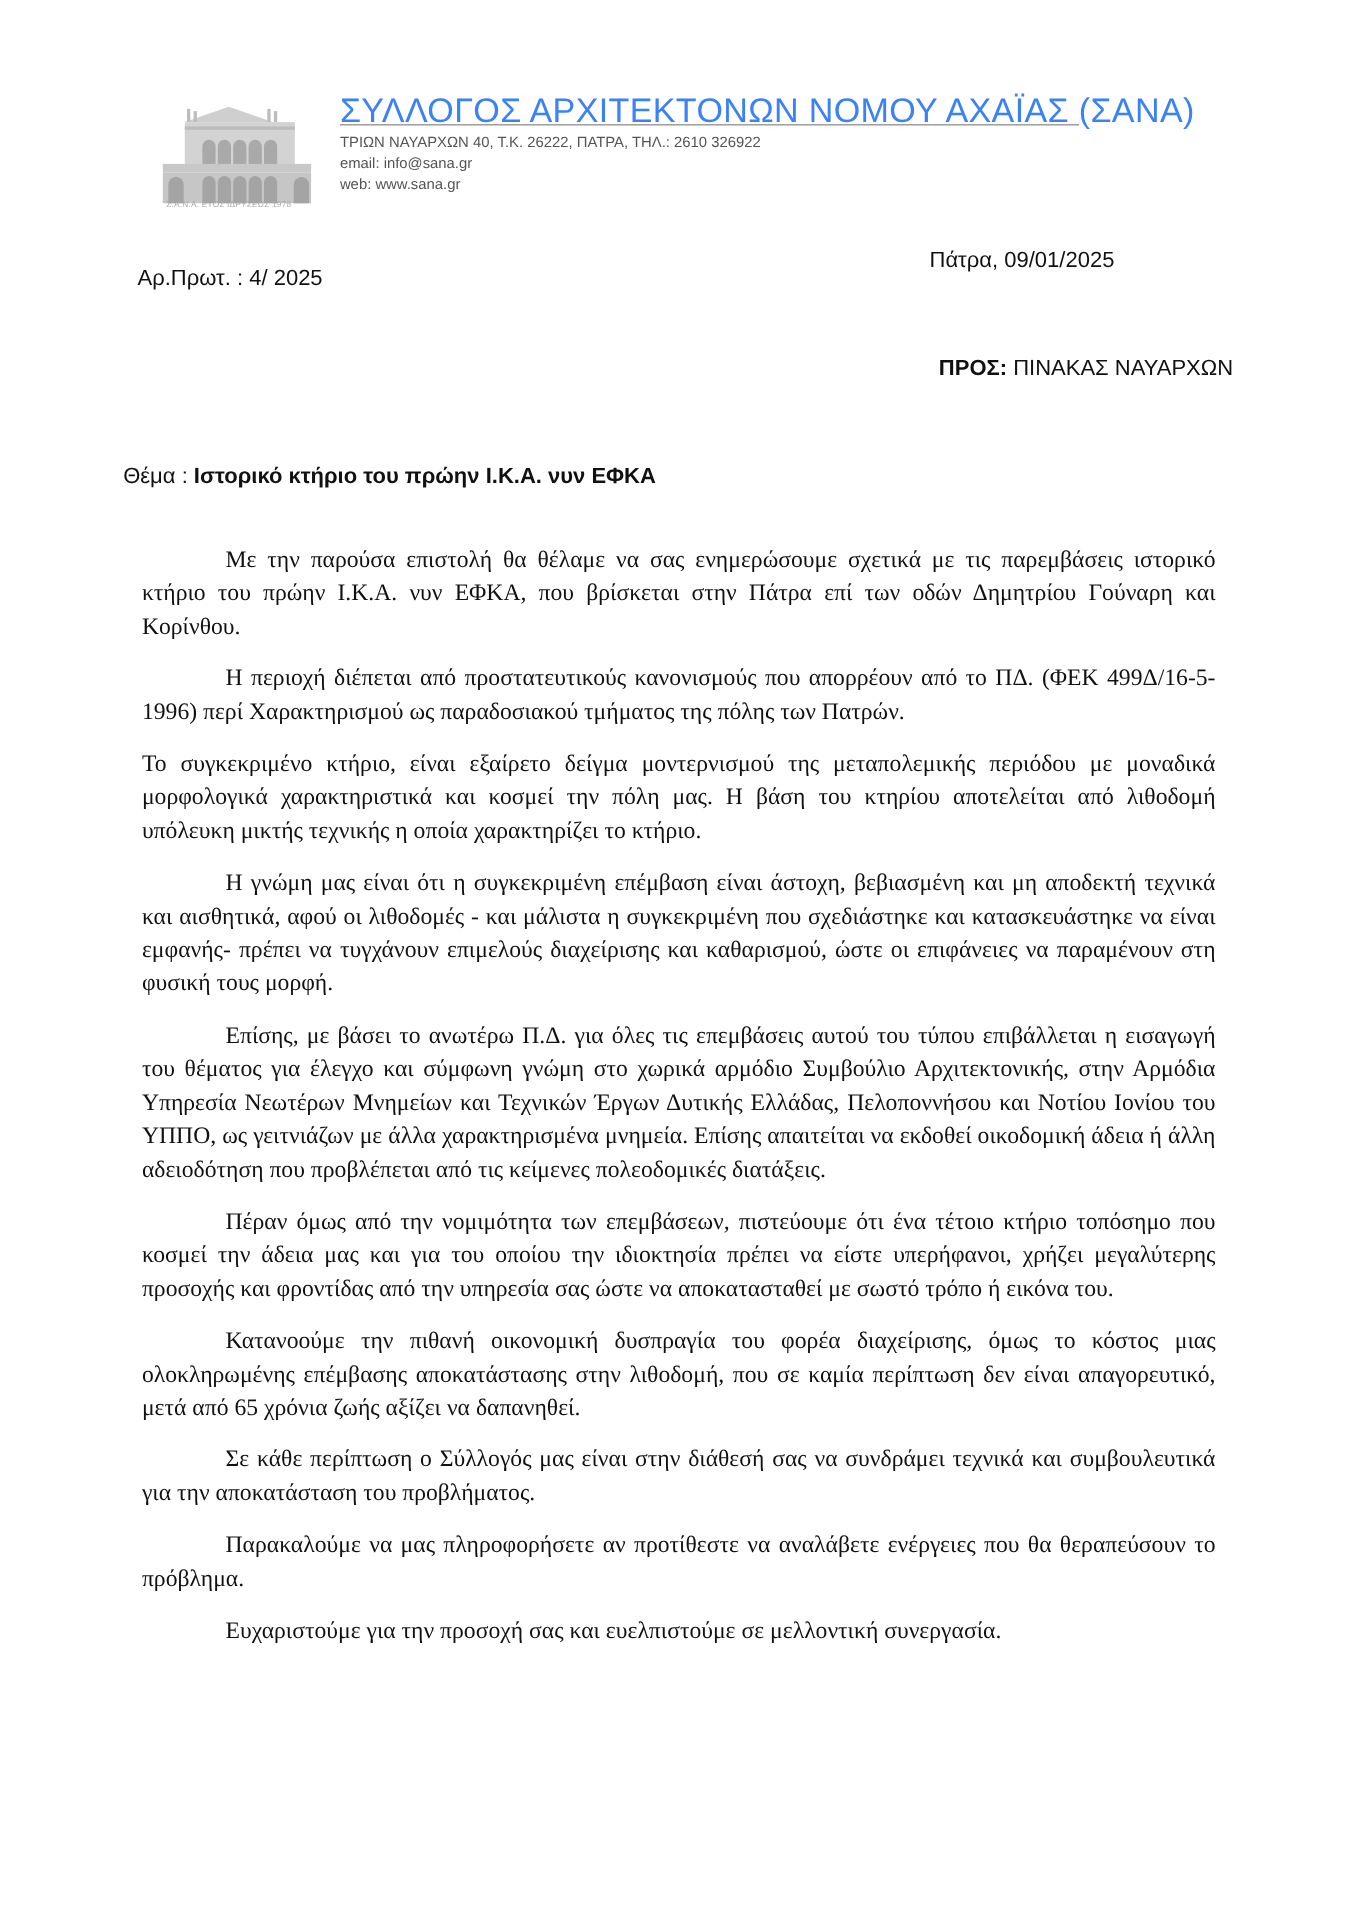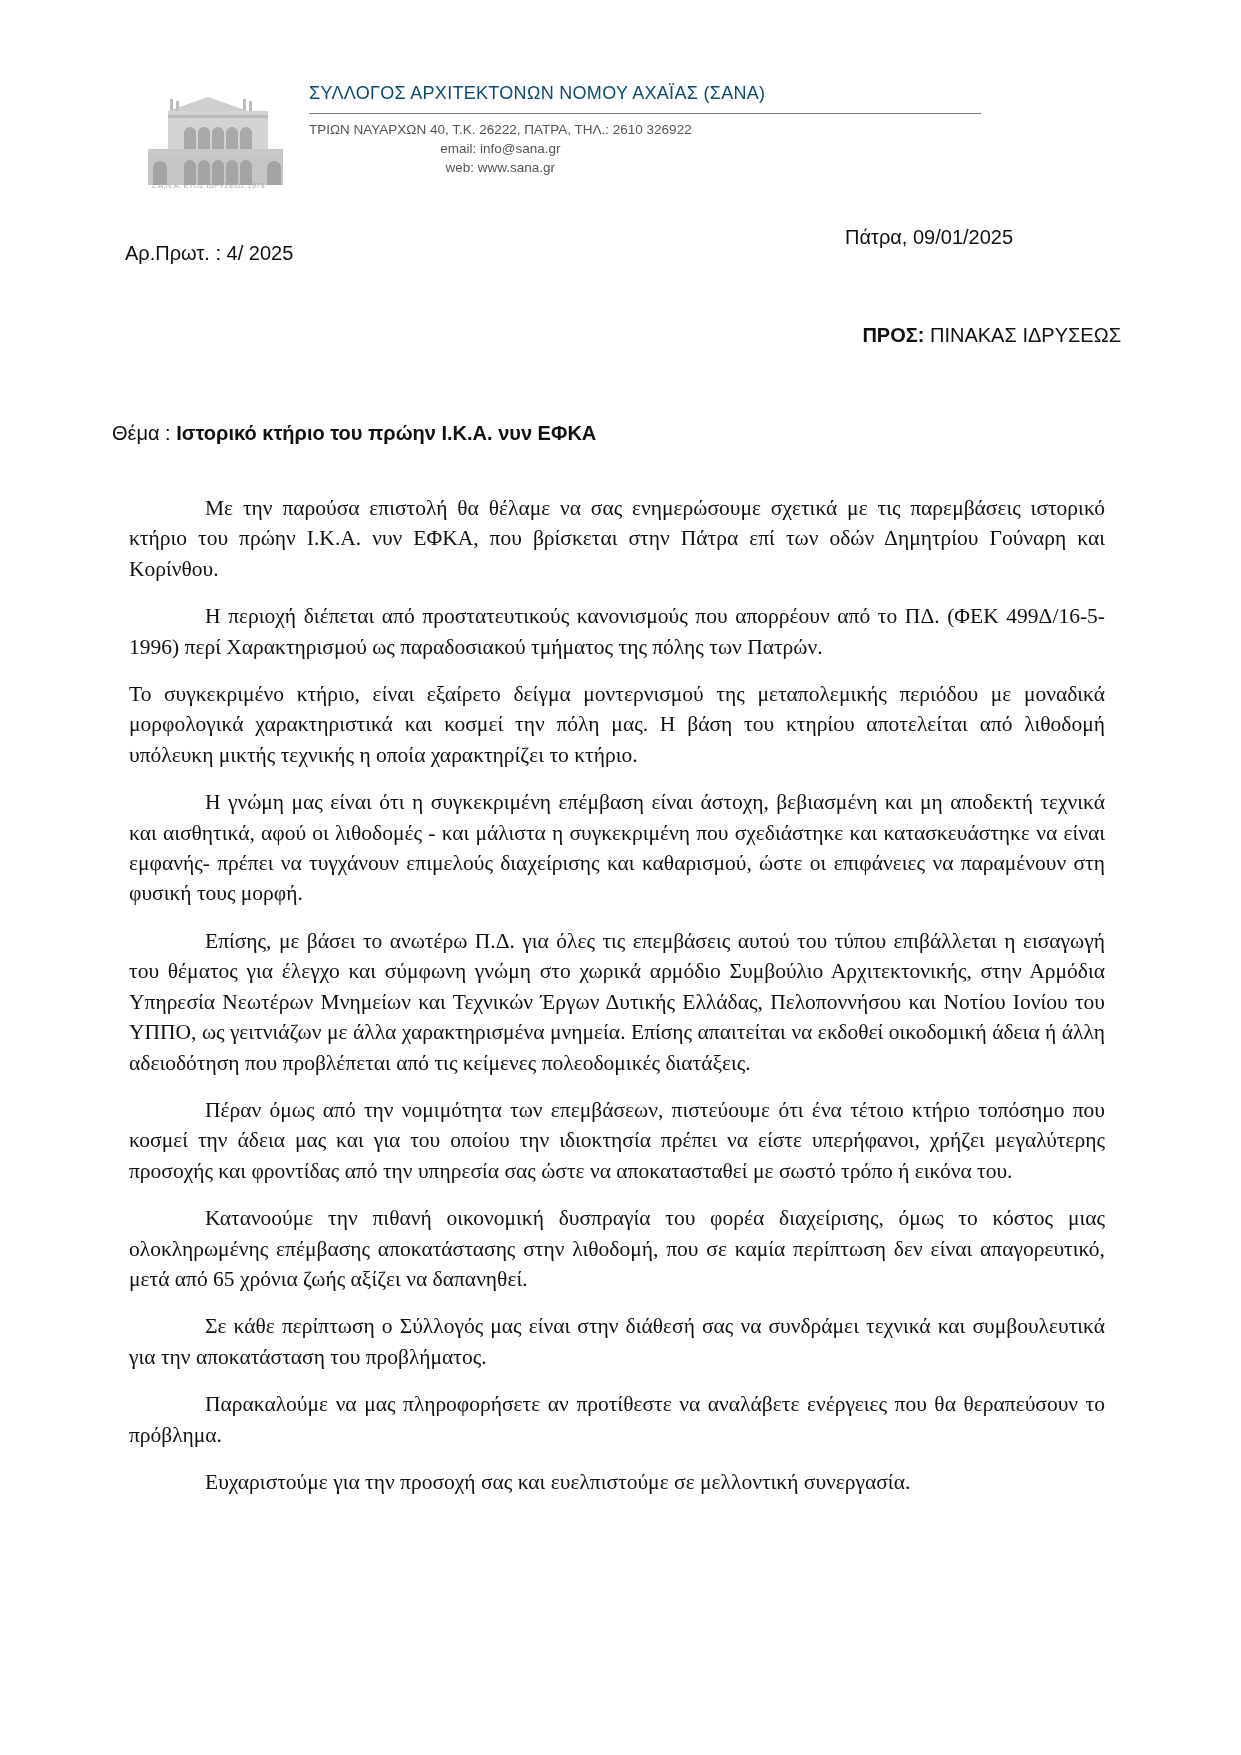--- a/index.html
+++ b/index.html
@@ -4,27 +4,27 @@
 <style>
   html, body { margin: 0; padding: 0; background: #ffffff; }
   body { width: 1241px; height: 1755px; position: relative; overflow: hidden; color: #111; }
   .sans { font-family: "Liberation Sans", "DejaVu Sans", sans-serif; }
   .serif { font-family: "Liberation Serif", "DejaVu Serif", serif; }
 
   
   #logo { position: absolute; left: 133px; top: 85px; width: 150px; height: 100px; }
   #logo-caption { position: absolute; left: 122px; top: 181px; width: 172px; text-align: center;
     font-size: 7.5px; color: #a9a9a9; letter-spacing: 0.2px; }
-  #org-name { position: absolute; left: 309px; top: 83px; font-size: 18px; color: #0c4a6e;
+  #org-name { position: absolute; left: 309px; top: 83px; font-size: 31px; color: #3b82f6;
     letter-spacing: 0.3px; white-space: nowrap; }
   #org-rule { position: absolute; left: 309px; top: 113px; width: 672px; height: 0;
     border-top: 1.5px solid #7a7a7a; }
   #org-contact { position: absolute; left: 309px; top: 120px; font-size: 13.5px; color: #555;
     line-height: 19px; }
-  #org-contact div { white-space: nowrap; text-align: center; }
+  #org-contact div { white-space: nowrap; }
 
   
   #prot { position: absolute; left: 125px; top: 242px; font-size: 20px; white-space: nowrap; }
   #date { position: absolute; left: 845px; top: 226px; font-size: 20px; white-space: nowrap; }
   #recipient { position: absolute; right: 120px; top: 324px; font-size: 20px; white-space: nowrap; }
   #recipient b { font-weight: bold; }
 
   
   #subject { position: absolute; left: 112px; top: 422px; font-size: 20px; white-space: nowrap; }
   #subject b { font-weight: bold; }
@@ -77,21 +77,21 @@
 <div id="org-rule"></div>
 <div id="org-contact" class="sans">
   <div>ΤΡΙΩΝ ΝΑΥΑΡΧΩΝ 40, Τ.Κ. 26222, ΠΑΤΡΑ, ΤΗΛ.: 2610 326922</div>
   <div>email: info@sana.gr</div>
   <div>web: www.sana.gr</div>
 </div>
 
 <div id="prot" class="sans">Αρ.Πρωτ. : 4/ 2025</div>
 <div id="date" class="sans">Πάτρα,  09/01/2025</div>
 <div id="recipient" class="sans">
-  <b>ΠΡΟΣ:</b><span> ΠΙΝΑΚΑΣ ΙΔΡΥΣΕΩΣ</span>
+  <b>ΠΡΟΣ:</b><span> ΠΙΝΑΚΑΣ ΝΑΥΑΡΧΩΝ</span>
 </div>
 
 <div id="subject" class="sans">
   <span>Θέμα : </span><b>Ιστορικό κτήριο του πρώην Ι.Κ.Α. νυν ΕΦΚΑ</b>
 </div>
 
 <div id="body" class="serif">
   <p>Με την παρούσα επιστολή θα θέλαμε να σας ενημερώσουμε σχετικά με τις παρεμβάσεις ιστορικό κτήριο του πρώην Ι.Κ.Α. νυν ΕΦΚΑ, που βρίσκεται στην Πάτρα επί των οδών  Δημητρίου Γούναρη και Κορίνθου.</p>
   <p>Η περιοχή διέπεται από προστατευτικούς κανονισμούς που απορρέουν από το ΠΔ. (ΦΕΚ 499Δ/16-5-1996) περί Χαρακτηρισμού ως παραδοσιακού τμήματος της πόλης των Πατρών.</p>
   <p class="noindent">Το συγκεκριμένο κτήριο, είναι εξαίρετο δείγμα μοντερνισμού της μεταπολεμικής περιόδου με μοναδικά μορφολογικά χαρακτηριστικά και κοσμεί την πόλη μας. Η βάση του κτηρίου αποτελείται από λιθοδομή υπόλευκη μικτής τεχνικής η οποία χαρακτηρίζει το κτήριο.</p>

